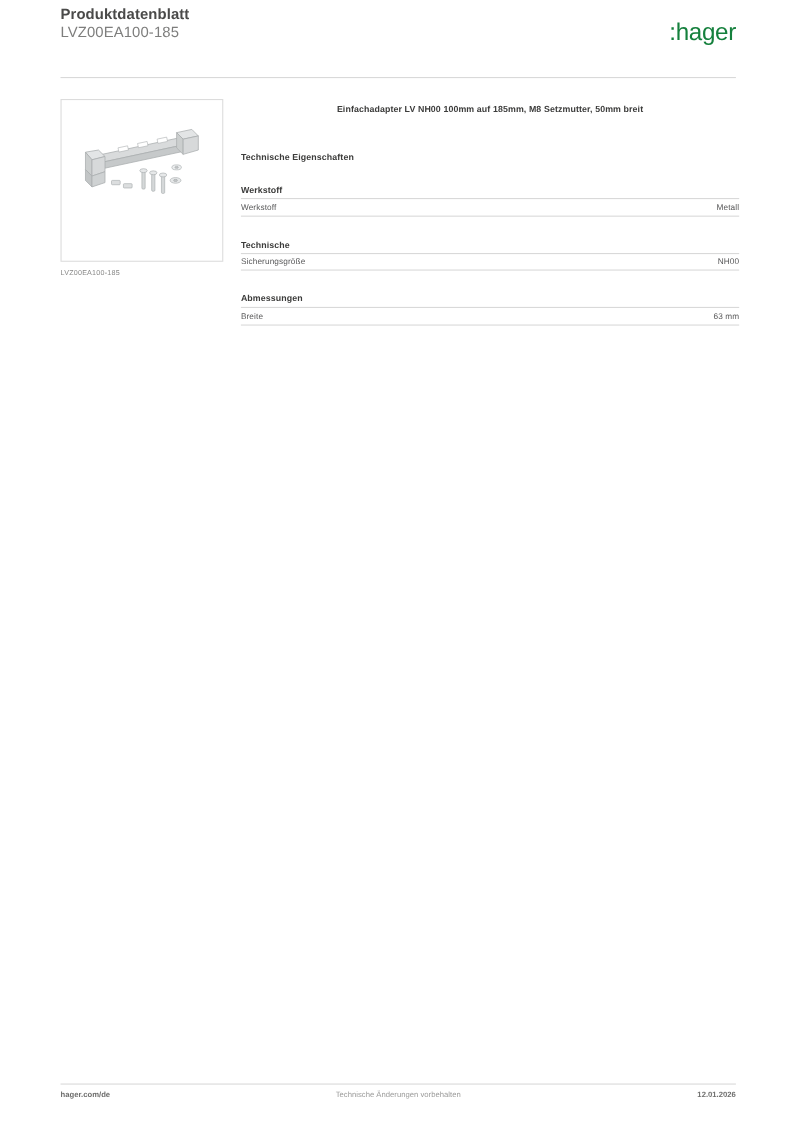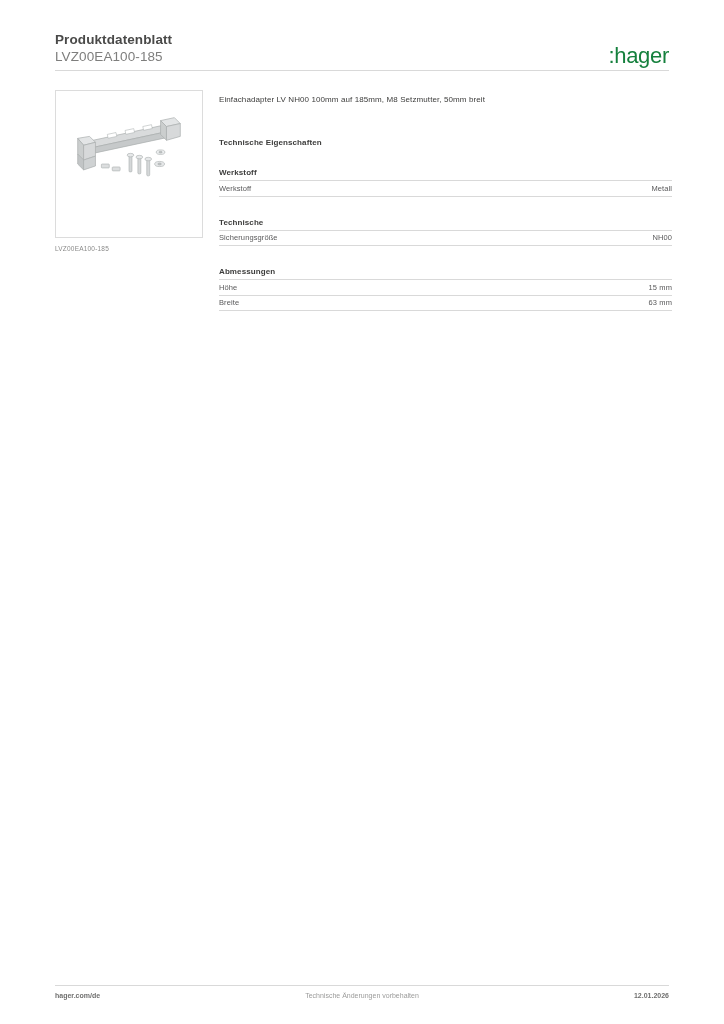--- a/index.html
+++ b/index.html
@@ -18,21 +18,21 @@
 
   .page {
     position: absolute;
     inset: 0;
   }
 
   
   .header {
     position: absolute;
     left: 55px;
-    top: 31px;
+    top: 4px;
     right: 55px;
     height: 50px;
   }
   .doc-title {
     font-size: 13.5px;
     font-weight: bold;
     color: #4a4a49;
     letter-spacing: 0.1px;
     line-height: 17px;
   }
@@ -92,24 +92,25 @@
 
   
   .content {
     position: absolute;
     left: 219px;
     top: 94px;
     width: 453px;
   }
   .prod-desc {
     font-size: 8px;
-    font-weight: normal;
+    font-weight: bold;
     color: #3c3c3b;
     line-height: 12px;
     letter-spacing: 0.1px;
+    text-align: center;
   }
   .section-title {
     font-size: 8px;
     font-weight: bold;
     color: #3c3c3b;
     margin-top: 32px;
     letter-spacing: 0.1px;
   }
   .group-title {
     font-size: 8px;
@@ -260,24 +261,20 @@
     <div class="spec-group">
       <div class="spec-row">
         <span class="spec-label">Sicherungsgröße</span>
         <span class="spec-value">NH00</span>
       </div>
     </div>
 
     <div class="group-title">Abmessungen</div>
     <div class="spec-group">
       <div class="spec-row">
-        <span class="spec-label">Höhe</span>
-        <span class="spec-value">15 mm</span>
-      </div>
-      <div class="spec-row">
         <span class="spec-label">Breite</span>
         <span class="spec-value">63 mm</span>
       </div>
     </div>
   </div>
 
   <div class="footer-rule"></div>
   <div class="footer">
     <span class="footer-left">hager.com/de</span>
     <span class="footer-center">Technische Änderungen vorbehalten</span>

